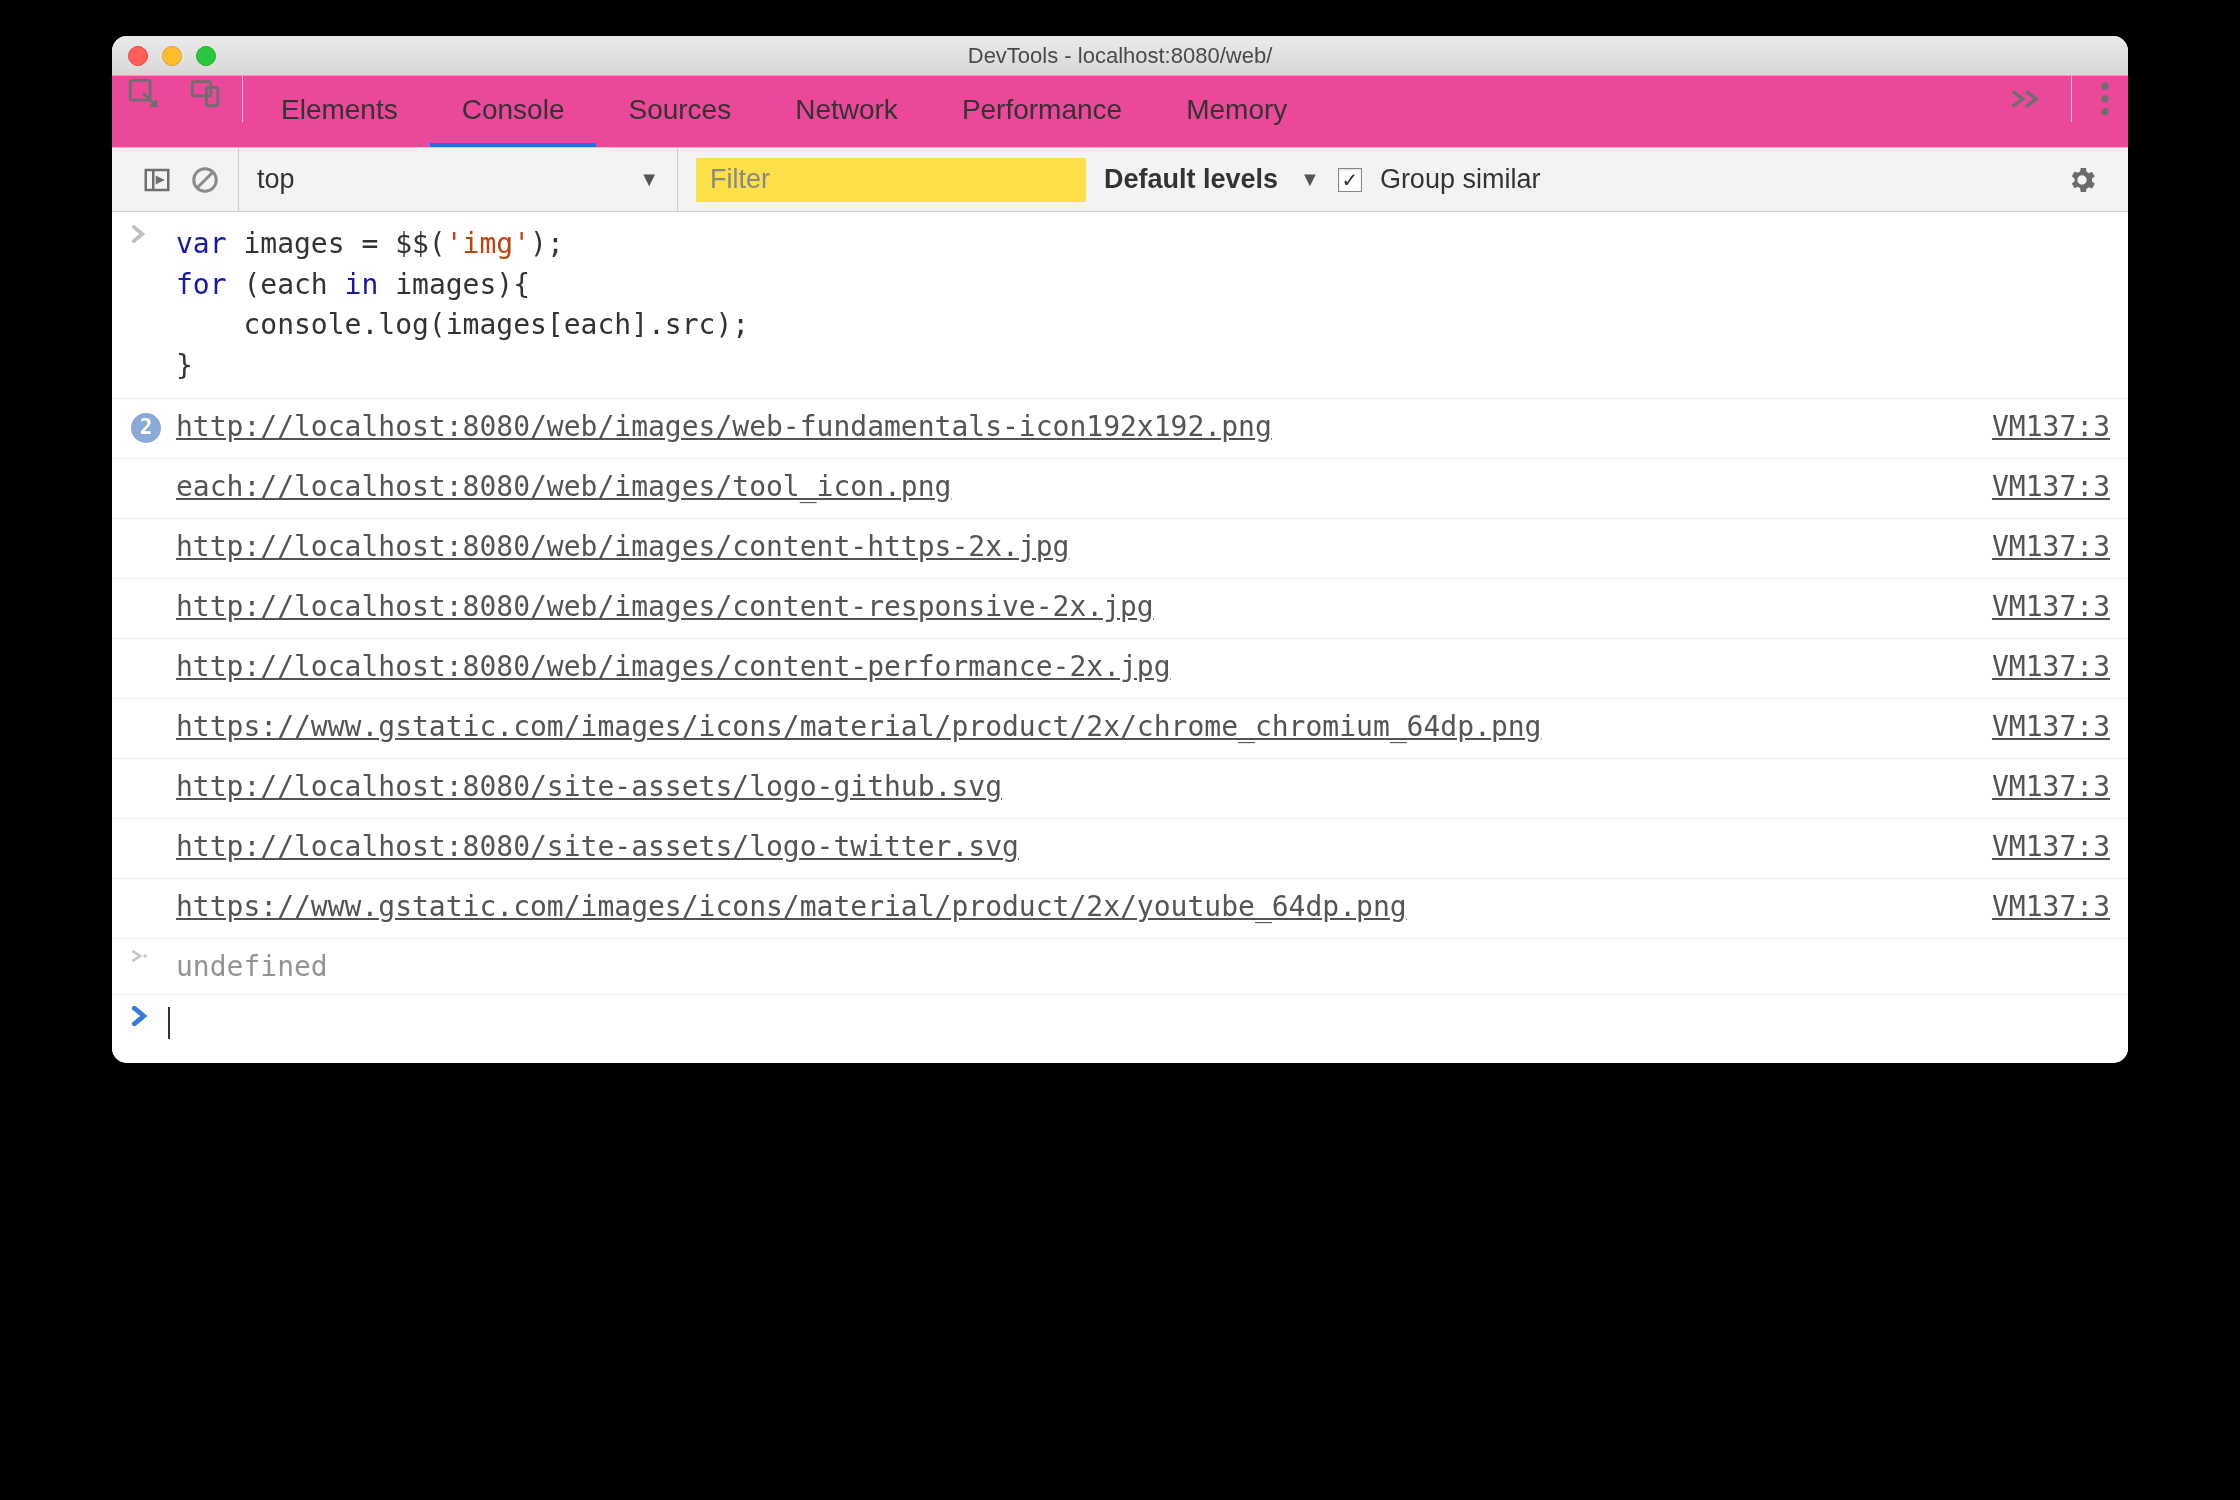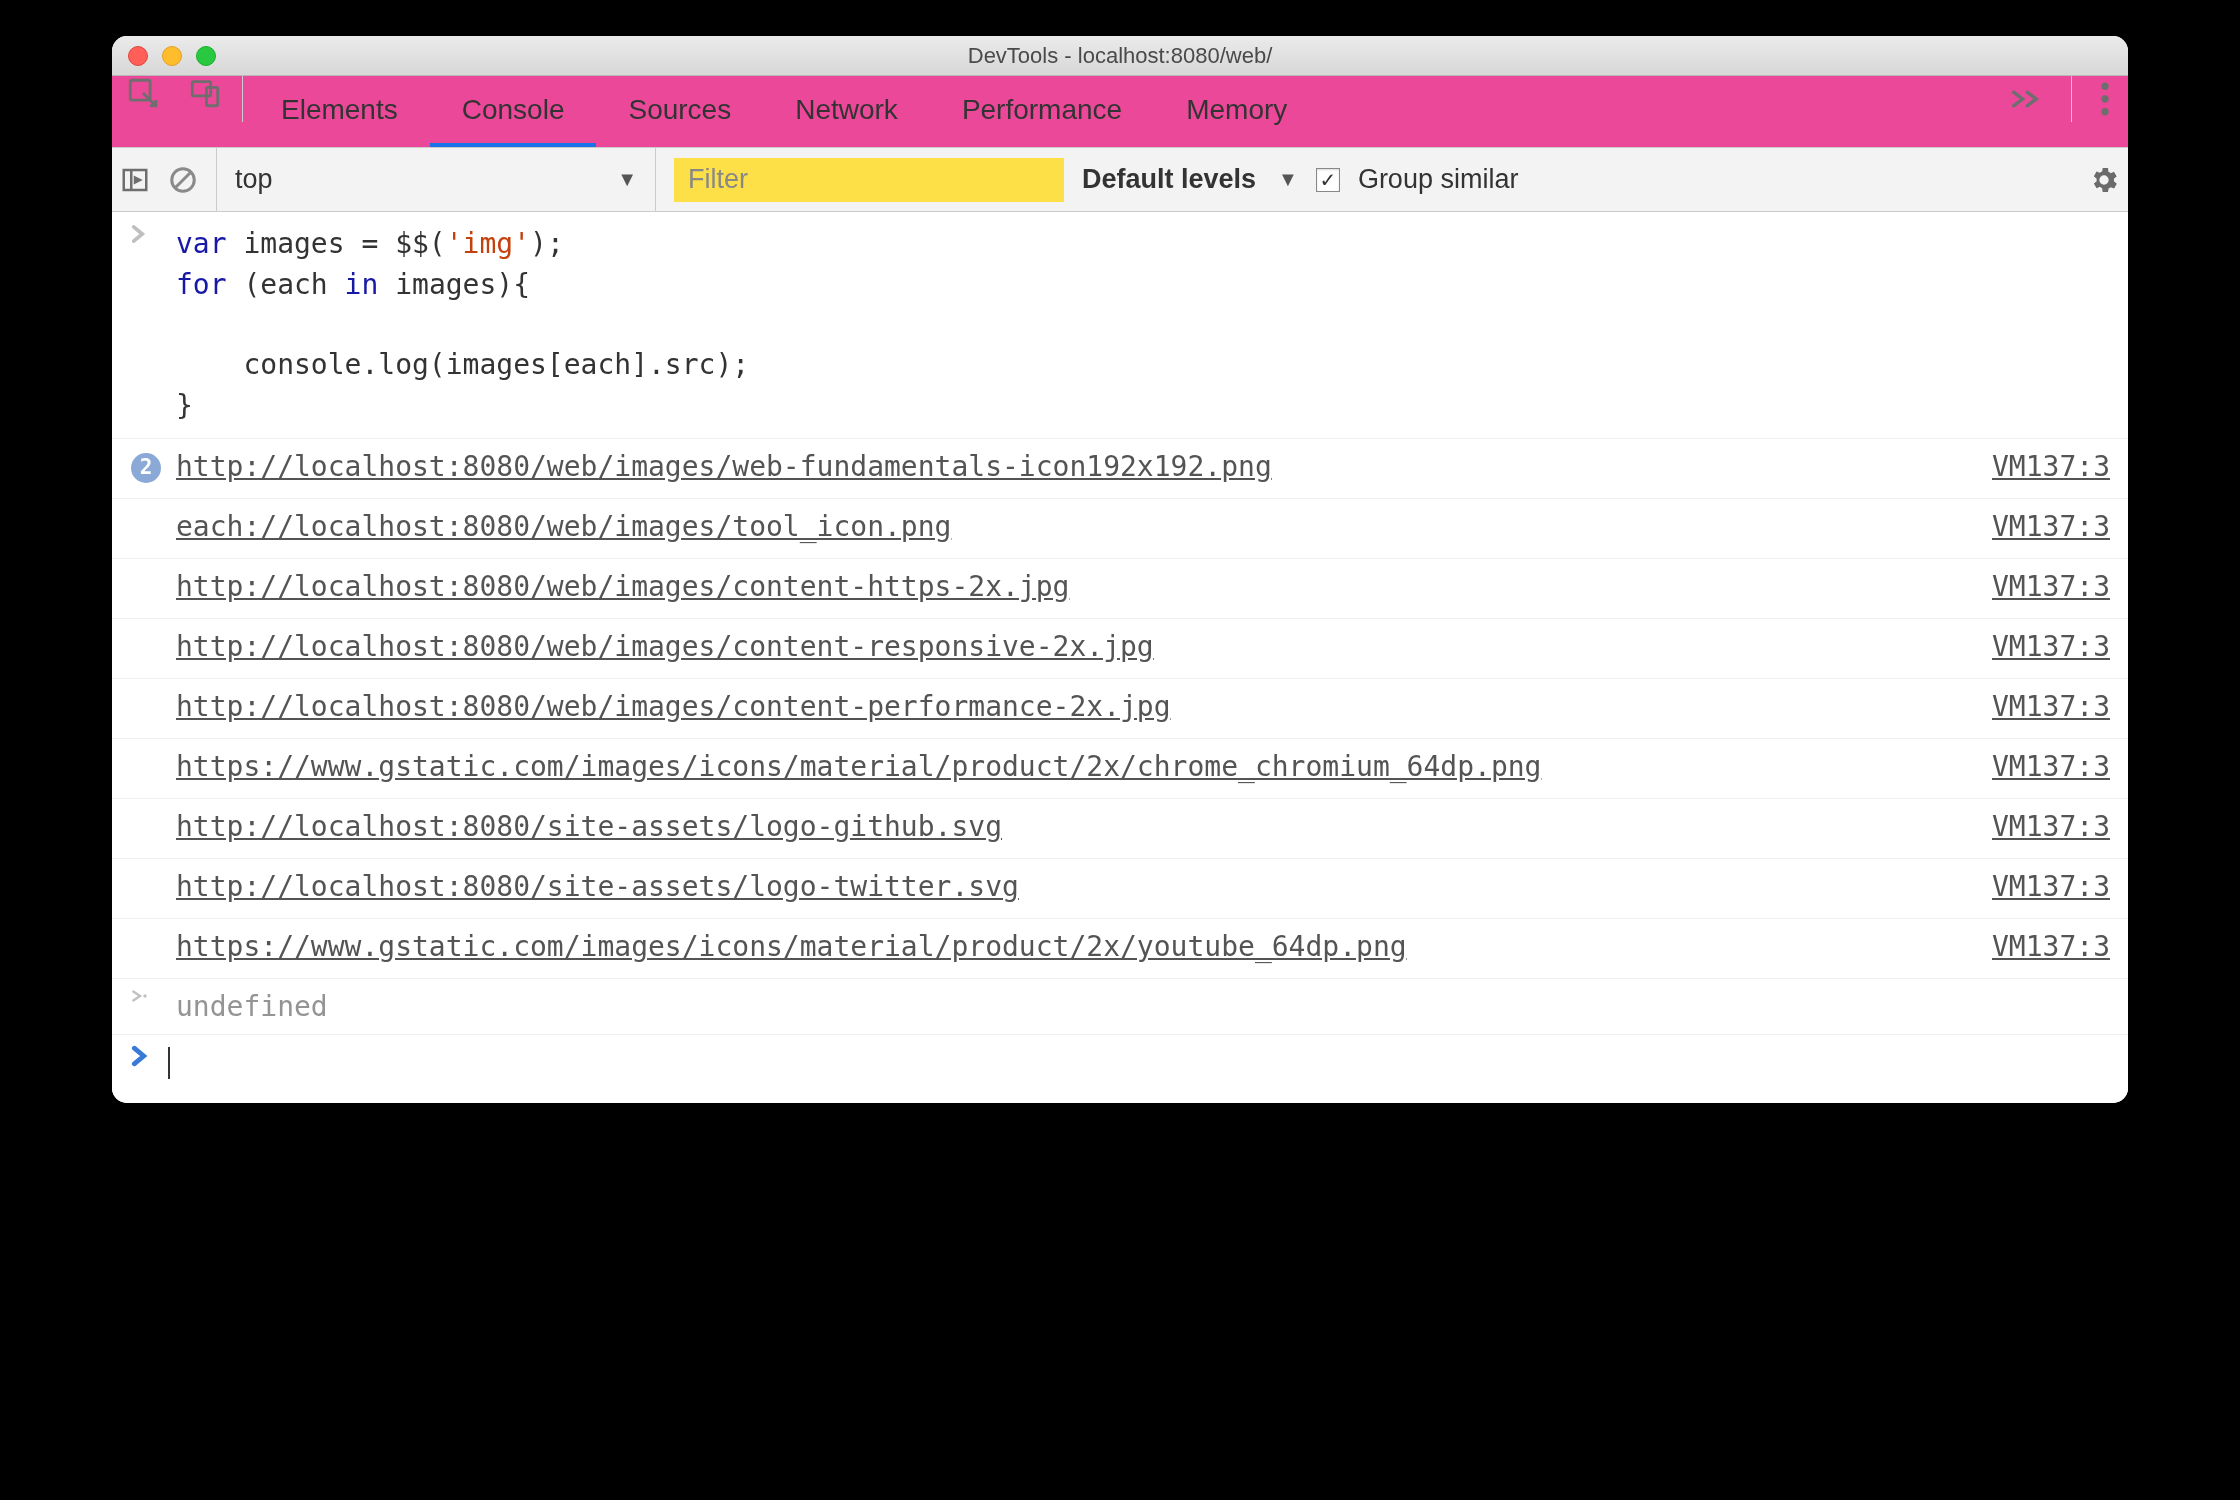--- a/index.html
+++ b/index.html
@@ -57,21 +57,21 @@
   }
   .tab.active { border-bottom-color:#1a73e8; color:#333; }
   .toolbar1-right { display:flex; align-items:center; padding-right:18px; gap:22px; color:#6b6b6b;}
   .divider-v { width:1px; height:46px; background:#ccc; margin:0 6px;}
 
   .toolbar2 {
     height: 64px;
     background:#f3f3f3;
     border-bottom:1px solid #ccc;
     display:flex; align-items:center;
-    padding:0 8px;
+    padding:0 30px;
     gap:18px;
     font-size:27px;
     color:#333;
   }
   .toolbar2 .context {
     display:flex; align-items:center; gap:6px;
     border-left:1px solid #ccc; border-right:1px solid #ccc;
     padding:0 18px; height:100%; min-width:440px;
     justify-content:space-between;
   }
@@ -101,21 +101,21 @@
     display:inline-flex; align-items:center; justify-content:center;
     width:30px; height:30px; border-radius:50%; background:#8aa9d6; color:#fff;
     font-size:21px; font-weight:600; margin-right:4px; position:relative; top:-2px;
   }
 
   .code-row { padding-top:10px; padding-bottom:10px; border-bottom:1px solid #efefef;}
   .code-indent { display:inline-block; white-space:pre; }
   .t-key { color:#1818a6; }
   .t-str { color:#c2410c; }
   .t-punc { color:#333; }
-  .t-ident{ color:#333;margin-top:40px; }
+  .t-ident{ color:#333; }
 
   .return-row { color:#949494; min-height:56px; border-bottom:1px solid #efefef; padding-top:6px;}
   .return-arrow { color:#b4b4b4; font-size:24px;}
   .prompt-row { padding:10px 18px 24px; display:flex; font-family: Menlo, Consolas, monospace; font-size:28px;}
   .prompt-row .chev { color:#3879d9; font-weight:700; width:36px;}
   .caret { display:inline-block; width:2px; height:32px; background:#333; vertical-align:middle; margin-left:2px;}
 
   svg { display:block; }
 </style>
 </head>

